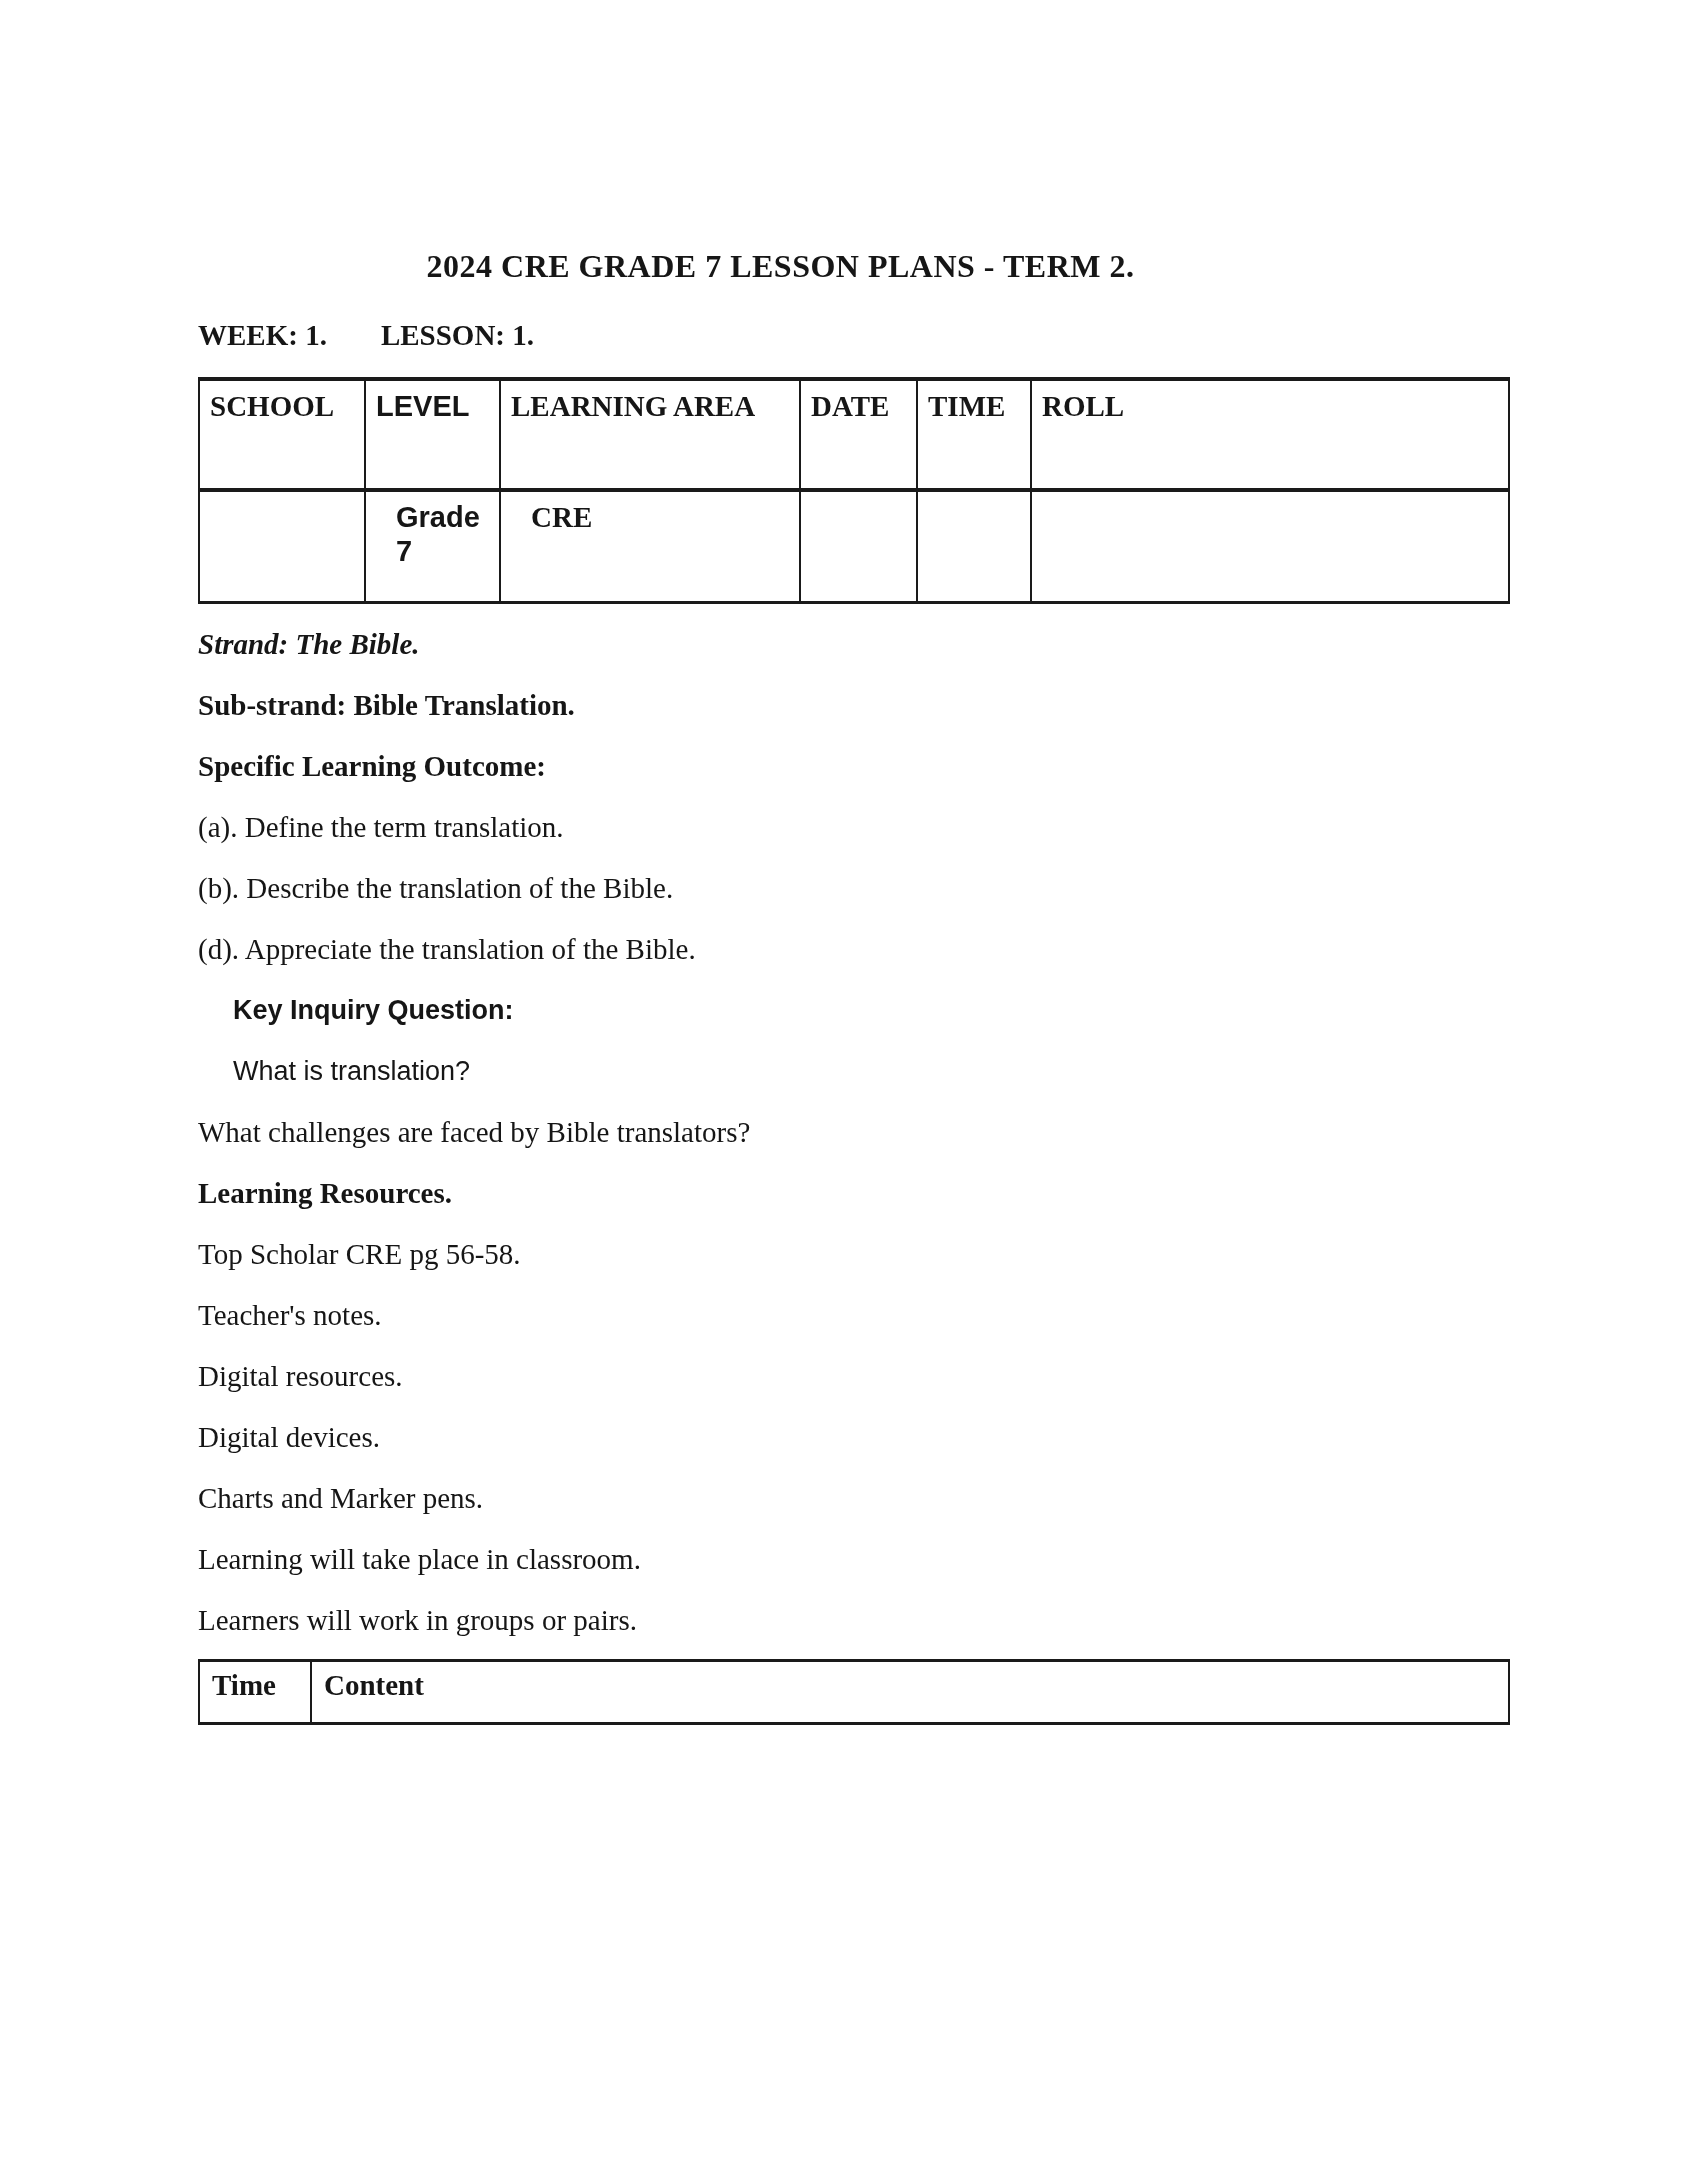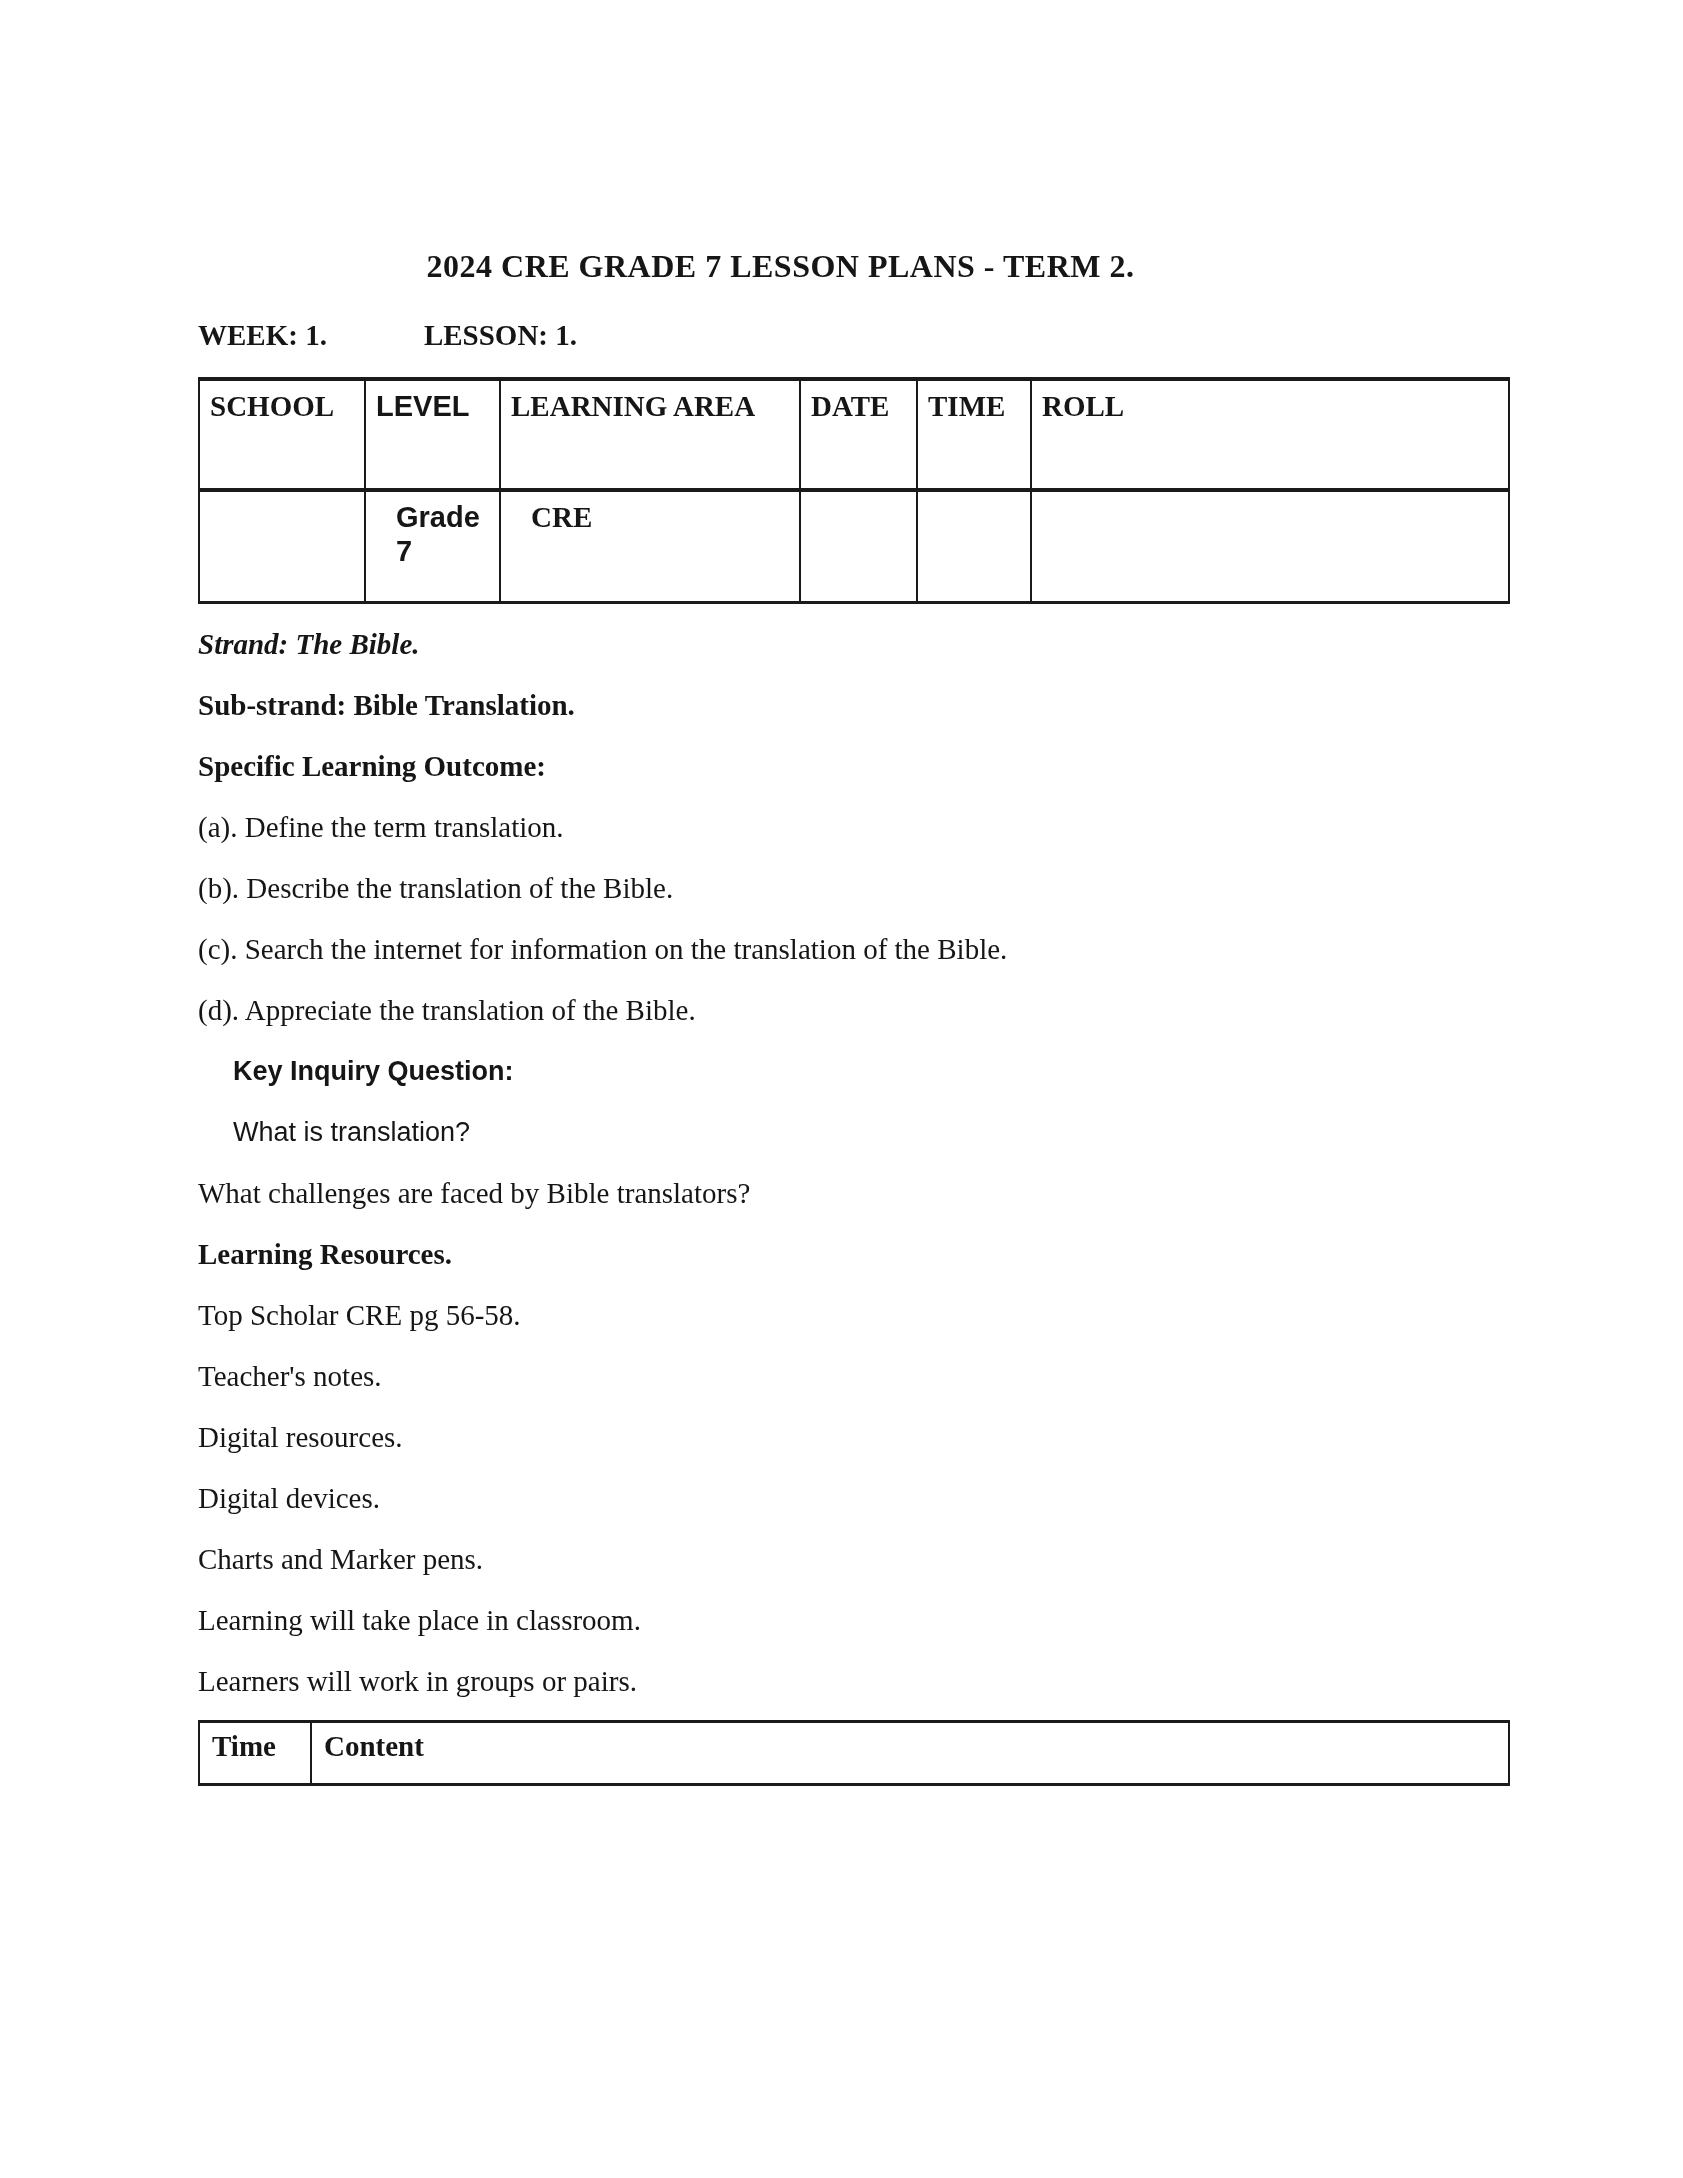--- a/index.html
+++ b/index.html
@@ -21,21 +21,21 @@
     margin:248px 145px 0 0;
     text-align:center;
     font-family:"Liberation Serif", serif;
     font-weight:bold;
     font-size:32px;
     line-height:36px;
     letter-spacing:0.5px;
   }
   .week-line{
     display:flex;
-    gap:97px;
+    gap:54px;
     margin-top:33px;
     font-weight:bold;
     font-size:29px;
     line-height:36px;
     text-align:right;
   }
   table{
     border-collapse:collapse;
     table-layout:fixed;
     width:1310px;
@@ -137,21 +137,20 @@
         <td></td>
       </tr>
     </tbody>
       </table>
 
     <p class="line first-line bold">Strand: The Bible.</p>
     <p class="line bold">Sub-strand: Bible Translation.</p>
     <p class="line bold">Specific Learning Outcome:</p>
     <p class="line">(a). Define the term translation.</p>
     <p class="line">(b). Describe the translation of the Bible.</p>
-    <p class="line">(c). Search the internet for information on the translation of the Bible.</p>
     <p class="line">(d). Appreciate the translation of the Bible.</p>
     <p class="line bold sans-line">Key Inquiry Question:</p>
     <p class="line sans-line">What is translation?</p>
     <p class="line">What challenges are faced by Bible translators?</p>
     <p class="line bold">Learning Resources.</p>
     <p class="line">Top Scholar CRE pg 56-58.</p>
     <p class="line">Teacher's notes.</p>
     <p class="line">Digital resources.</p>
     <p class="line">Digital devices.</p>
     <p class="line">Charts and Marker pens.</p>

